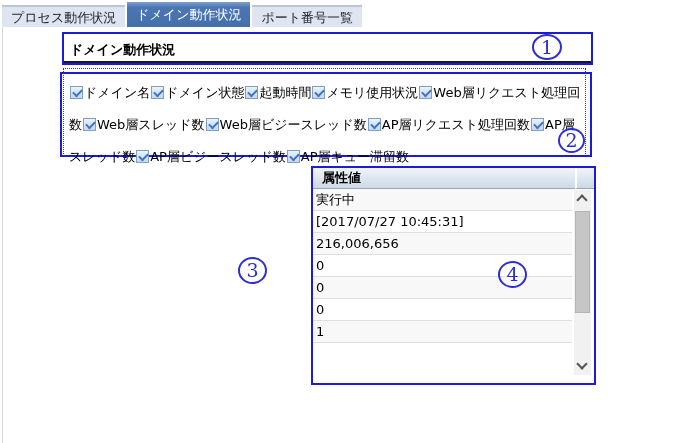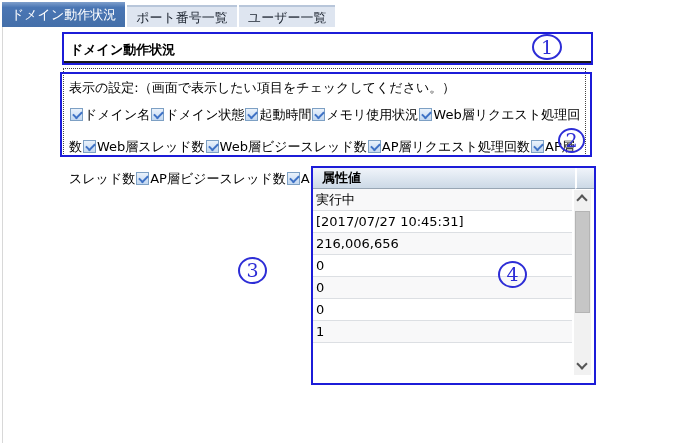--- a/index.html
+++ b/index.html
@@ -66,34 +66,33 @@
   .chev-down{top:170px;border-left:2px solid #555;border-top:2px solid #555;transform:rotate(225deg);}
 </style>
 </head>
 <body>
 
 <div id="screen">
 
   <div class="frame-edge"></div>
 
   <div class="tab-bar">
+      <div class="tab">プロセス動作状況</div>
       <div class="tab active">ドメイン動作状況</div>
       <div class="tab">ポート番号一覧</div>
-      <div class="tab">ユーザー一覧</div>
     </div>
 
   <div class="title-box">
     <div class="title-inner">ドメイン動作状況</div>
   </div>
   <div class="ann-circle" style="left:532px;top:34px;width:30px;height:26px;">1</div>
 
   <div class="settings-dotted"></div>
   <div class="ann-box settings-blue"></div>
   <div class="settings-content">
-    <div class="settings-label">表示の設定:（画面で表示したい項目をチェックしてください。）</div>
     <div class="cb-flow"><span class="cb-item"><span class="cb checked"></span><span class="cb-label">ドメイン名</span></span><span class="cb-item"><span class="cb checked"></span><span class="cb-label">ドメイン状態</span></span><span class="cb-item"><span class="cb checked"></span><span class="cb-label">起動時間</span></span><span class="cb-item"><span class="cb checked"></span><span class="cb-label">メモリ使用状況</span></span><span class="cb-item"><span class="cb checked"></span><span class="cb-label">Web層リクエスト処理回数</span></span><span class="cb-item"><span class="cb checked"></span><span class="cb-label">Web層スレッド数</span></span><span class="cb-item"><span class="cb checked"></span><span class="cb-label">Web層ビジースレッド数</span></span><span class="cb-item"><span class="cb checked"></span><span class="cb-label">AP層リクエスト処理回数</span></span><span class="cb-item"><span class="cb checked"></span><span class="cb-label">AP層スレッド数</span></span><span class="cb-item"><span class="cb checked"></span><span class="cb-label">AP層ビジースレッド数</span></span><span class="cb-item"><span class="cb checked"></span><span class="cb-label">AP層キュー滞留数</span></span></div>
   </div>
   <div class="ann-circle" style="left:558px;top:128px;width:27px;height:25px;">2</div>
 
   <div class="ann-circle" style="left:238px;top:257px;width:29px;height:27px;">3</div>
 
   <div class="panel panel-right">
     <div class="thead-row">
       <div class="thead-cell">属性値</div>
       <div class="thead-scrollcell"></div>

